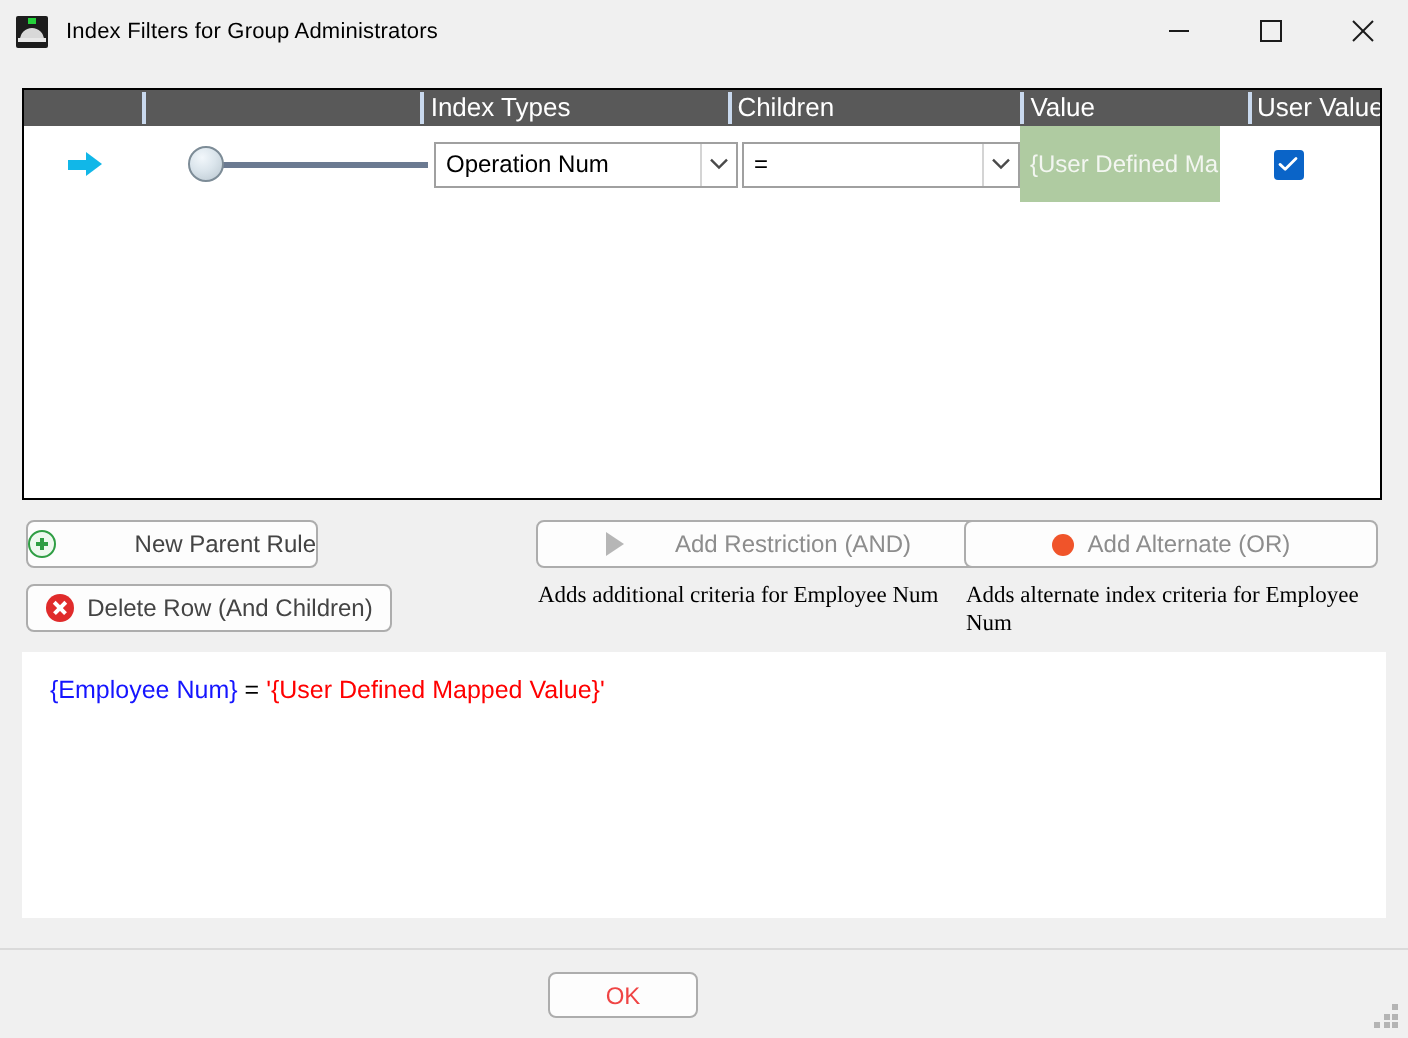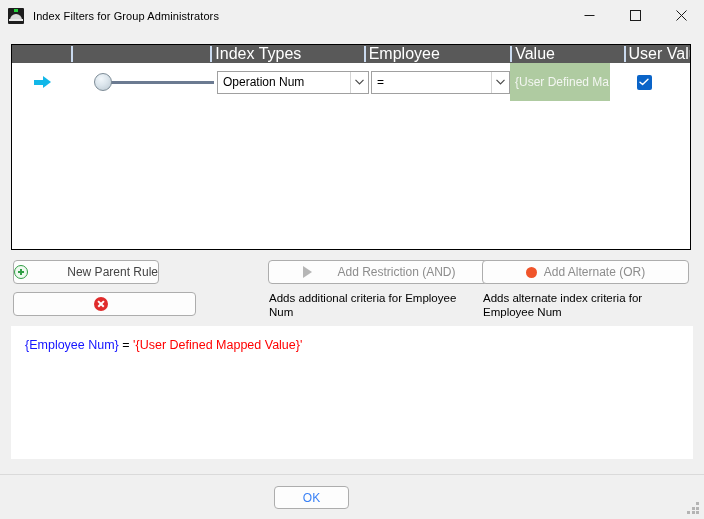--- a/index.html
+++ b/index.html
@@ -91,21 +91,21 @@
   }
   .grid-header {
     display: flex;
     height: 18px;
     background: #595959;
     box-sizing: border-box;
   }
   .gh {
     box-sizing: border-box;
     color: #ffffff;
-    font-size: 16px;
+    font-size: 13px;
     line-height: 18px;
     padding-left: 5px;
     white-space: nowrap;
     overflow: hidden;
     position: relative;
   }
   .gh + .gh::before {
     content: "";
     position: absolute;
     left: 0; top: 1px;
@@ -271,20 +271,21 @@
   .btn-add-and       { left: 268px; top: 260px; width: 223px; gap: 18px; }
   .btn-add-or        { left: 482px; top: 260px; width: 207px; }
 
   .btn.disabled { color: #8d8d8d; }
 
   .helper-text {
     position: absolute;
     font-size: 11.5px;
     color: #000;
     line-height: 14px;
+    font-family: Liberation Serif, serif;
   }
   .helper-and { left: 269px; top: 291px; width: 205px; }
   .helper-or  { left: 483px; top: 291px; width: 205px; }
 
   
   .ico-plus {
     width: 14px; height: 14px;
     border-radius: 50%;
     border: 1.6px solid #2f9e44;
     box-sizing: border-box;
@@ -365,21 +366,21 @@
     top: 11px;
     height: 23px;
     width: 75px;
     background: #fdfdfd;
     border: 1px solid #adadad;
     border-radius: 4px;
     display: flex;
     align-items: center;
     justify-content: center;
     font-size: 12px;
-    color: #3b82f6;
+    color: #ef4444;
     box-sizing: border-box;
   }
   .btn-ok     { left: 274px; }
   .btn-cancel { left: 355px; }
 
   .grip {
     position: absolute;
     right: 4px;
     bottom: 4px;
     width: 13px;
@@ -421,21 +422,21 @@
     </div>
   </div>
 </div>
 
 <div class="grid-wrap">
 
   <div class="grid-header">
     <div class="gh col-arrow"></div>
     <div class="gh col-tree"></div>
     <div class="gh col-index">Index Types</div>
-    <div class="gh col-oper">Employee</div>
+    <div class="gh col-oper">Children</div>
     <div class="gh col-value">Value</div>
     <div class="gh col-user">User Value</div>
   </div>
 
   <div class="grid-body">
     <div class="grid-row">
 
       <div class="cell col-arrow">
         <div class="row-arrow">
           <div class="shaft"></div>
@@ -490,20 +491,21 @@
   <span class="bico">
       <span class="ico-plus"></span>
     </span>
   <span>New Parent Rule</span>
 </div>
 
 <div class="btn btn-delete-row">
   <span class="bico">
       <span class="ico-delete"></span>
     </span>
+  <span>Delete Row (And Children)</span>
 </div>
 
 <div class="btn btn-add-and disabled">
   <span class="bico">
       <span class="ico-tri"></span>
     </span>
   <span>Add Restriction (AND)</span>
 </div>
 
 <div class="btn btn-add-or disabled">

